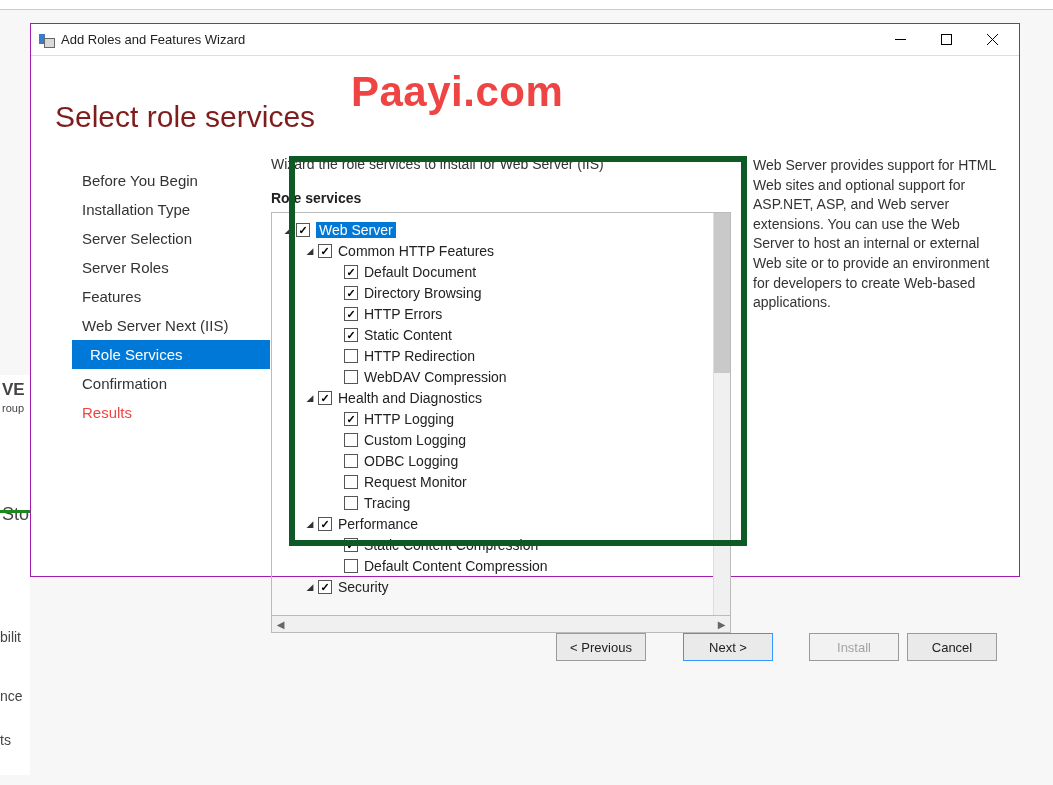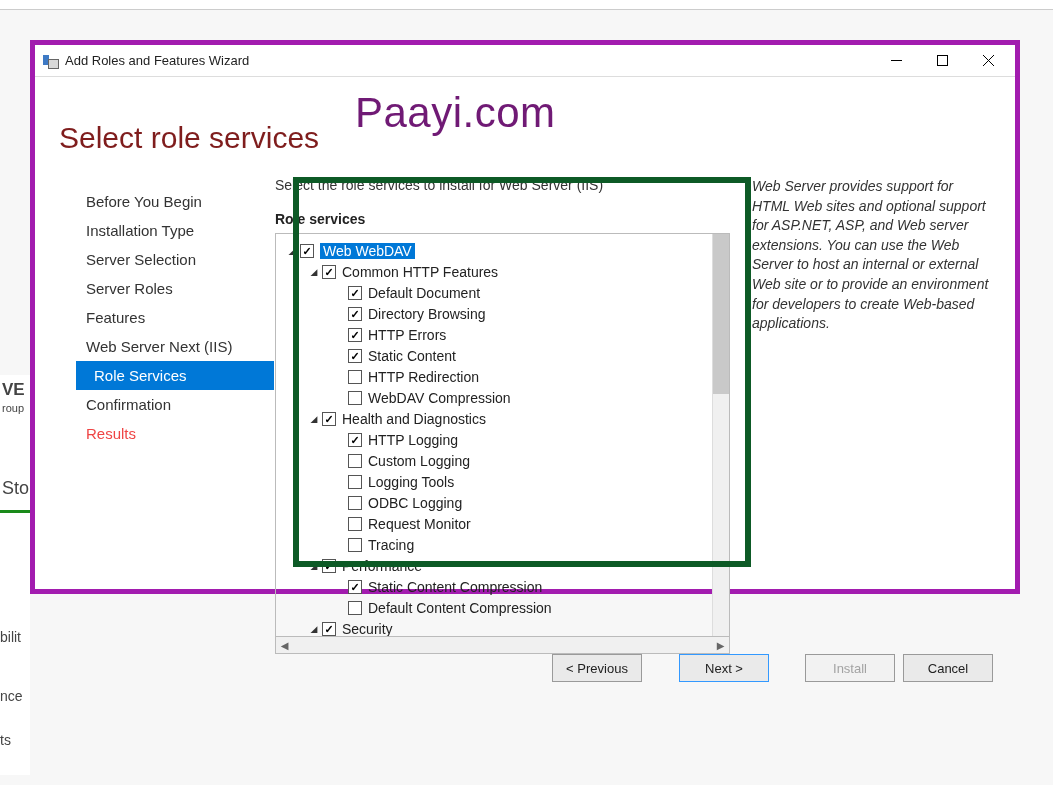--- a/index.html
+++ b/index.html
@@ -1,32 +1,32 @@
 <!DOCTYPE html>
 <html><head>
   <meta charset="utf-8">
   <style>
     * { margin:0; padding:0; box-sizing:border-box; font-family:"Segoe UI",Arial,sans-serif; }
     body { background:#f7f7f7; width:1053px; height:785px; position:relative; overflow:hidden; }
     .topbar { position:absolute; top:0; left:0; right:0; height:10px; background:#fff; border-bottom:1px solid #ccc; }
     .bgpanel { position:absolute; top:375px; left:0; width:30px; height:400px; background:#fff; color:#444; font-size:15px; line-height:1.3; padding:4px 2px; overflow:hidden; }
     .bgpanel .extra { position:absolute; bottom:0; left:0; right:0; }
     .greenline { position:absolute; top:510px; left:0; width:30px; height:3px; background:#1a8a1a; }
-    .window { position:absolute; top:40px; left:30px; width:990px; height:554px; background:#fff; border:5px solid #a21caf; }
+    .window { position:absolute; top:23px; left:30px; width:990px; height:554px; background:#fff; border:1px solid #a21caf; }
     .titlebar { height:32px; display:flex; align-items:center; padding:0 4px 0 8px; border-bottom:1px solid #ddd; }
     .titlebar .icon { width:16px; height:16px; margin-right:6px; position:relative; }
     .titlebar .icon::before { content:""; position:absolute; top:2px; left:0; width:6px; height:10px; background:#3e7ac5; }
     .titlebar .icon::after { content:""; position:absolute; top:6px; left:5px; width:9px; height:8px; background:#d9d9d9; border:1px solid #666; }
     .titlebar .title { font-size:13px; color:#222; }
     .winbtns { margin-left:auto; display:flex; }
     .winbtn { width:46px; height:30px; display:flex; align-items:center; justify-content:center; font-size:16px; }
     .winbtn svg { width:11px; height:11px; stroke:#000; stroke-width:1; fill:none; }
     .winbtn.min svg line { stroke:#000; }
     .content { position:relative; display:flex; flex-direction:column; height:calc(100% - 32px); }
-    .watermark { position:absolute; top:12px; left:320px; font-size:42px; color:#701a75; font-weight:400; letter-spacing:0.5px; }
+    .watermark { position:absolute; top:12px; left:320px; font-size:42px; color:#ef4444; font-weight:700; letter-spacing:0.5px; }
     .heading { padding:44px 0 0 24px; font-size:30px; font-weight:300; color:#7f1d1d; }
     .whitebox { position:absolute; top:22px; right:22px; width:186px; height:70px; background:#fff; }
     .midrow { display:flex; flex:1; padding:22px 20px 0 0; }
     .nav { width:240px; padding:10px 0 0 46px; }
     .nav-item { font-size:15px; color:#333; padding:6px 0 6px 5px; cursor:default; }
     .nav-item.active { background:#0078d7; color:#fff; padding-left:18px; margin-left:-5px; width:198px; }
     .nav-item.disabled { color:#ef4444; }
     .center { flex:1; max-width:460px; position:relative; }
     .instr { font-size:14px; color:#333; padding:0 10px 18px 0; }
     .label-rs { font-size:14px; font-weight:600; color:#222; margin-bottom:6px; }
@@ -42,37 +42,37 @@
     .exp.hidden { visibility:hidden; }
     .chk { width:14px; height:14px; border:1px solid #555; margin-right:6px; display:inline-flex; align-items:center; justify-content:center; background:#fff; }
     .chk.checked::after { content:"✓"; font-size:11px; line-height:1; color:#000; font-weight:bold; }
     .node .lbl { }
     .node .lbl.sel { background:#0078d7; color:#fff; padding:0 3px; }
     .node.d1 { padding-left:0; }
     .node.d2 { padding-left:22px; }
     .node.d3 { padding-left:48px; }
     .right { width:265px; padding-left:22px; }
     .desc-title { font-size:14px; font-weight:600; color:#222; margin-top:38px; margin-bottom:14px;}
-    .desc-text { font-size:14px; color:#333; line-height:1.4;font-style:italic; }
+    .desc-text { font-size:14px; color:#333; line-height:1.4; }
     .highlight { position:absolute; border:6px solid #0d5a26; top:132px; left:258px; width:458px; height:390px; pointer-events:none; }
     .footer { height:65px; border-top:0; display:flex; align-items:center; justify-content:flex-end; padding:0 22px; gap:8px; border-top:0; position:relative;}
     .footer::before{ content:""; position:absolute; top:0; left:20px; right:20px; }
     .btn { min-width:90px; height:28px; border:1px solid #9a9a9a; background:#eaeaea; font-size:13px; color:#222; padding:0 12px;text-align:center; }
     .btn:disabled { color:#a3a3a3; background:#f2f2f2; }
     .btn.primary-border { border:1px solid #3399ff;margin-left:29px; }
     .btngap { width:20px; }
   </style>
 </head>
 <body>
 
 <div class="topbar"></div>
 <div class="bgpanel">
   <div style="font-weight:bold;font-size:17px">VE</div>
   <div style="font-size:11px">roup</div>
-  <div style="margin-top:62px;font-size:18px">Sto</div>
+  <div style="margin-top:88px;font-size:18px">Sto</div>
   <div class="extra">
     <div style="padding:24px 0;font-size:14px">bilit</div>
     <div style="padding:16px 0;font-size:14px">nce</div>
     <div style="padding:10px 0 26px;font-size:14px">ts</div>
   </div>
 </div>
 <div class="greenline"></div>
 
 <div class="window">
   <div class="titlebar">
@@ -110,28 +110,28 @@
         <div class="nav-item">Server Selection</div>
         <div class="nav-item">Server Roles</div>
         <div class="nav-item">Features</div>
         <div class="nav-item">Web Server Next (IIS)</div>
         <div class="nav-item active">Role Services</div>
         <div class="nav-item">Confirmation</div>
         <div class="nav-item disabled">Results</div>
       </div>
 
       <div class="center">
-        <div class="instr">Select the role services to install for Web Server (IIS)</div>
+        <div class="instr">Wizard the role services to install for Web Server (IIS)</div>
         <div class="label-rs">Role services</div>
         <div class="treebox">
           <div class="tree" id="tree">
               <div class="node d1">
                 <span class="exp" style="font-size: 9px; color: rgb(51, 51, 51);">◢</span>
                 <span class="chk checked"></span>
-                <span class="lbl sel">Web WebDAV</span>
+                <span class="lbl sel">Web Server</span>
               </div>
               <div class="node d2">
                 <span class="exp" style="font-size: 9px; color: rgb(51, 51, 51);">◢</span>
                 <span class="chk checked"></span>
                 <span class="lbl">Common HTTP Features</span>
               </div>
               <div class="node d3">
                 <span class="exp hidden">▷</span>
                 <span class="chk checked"></span>
                 <span class="lbl">Default Document</span>
@@ -168,25 +168,20 @@
               </div>
               <div class="node d3">
                 <span class="exp hidden">▷</span>
                 <span class="chk checked"></span>
                 <span class="lbl">HTTP Logging</span>
               </div>
               <div class="node d3">
                 <span class="exp hidden">▷</span>
                 <span class="chk"></span>
                 <span class="lbl">Custom Logging</span>
-              </div>
-              <div class="node d3">
-                <span class="exp hidden">▷</span>
-                <span class="chk"></span>
-                <span class="lbl">Logging Tools</span>
               </div>
               <div class="node d3">
                 <span class="exp hidden">▷</span>
                 <span class="chk"></span>
                 <span class="lbl">ODBC Logging</span>
               </div>
               <div class="node d3">
                 <span class="exp hidden">▷</span>
                 <span class="chk"></span>
                 <span class="lbl">Request Monitor</span>

